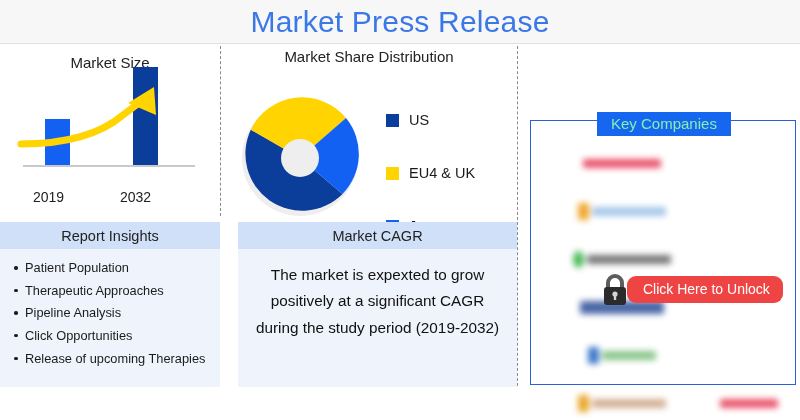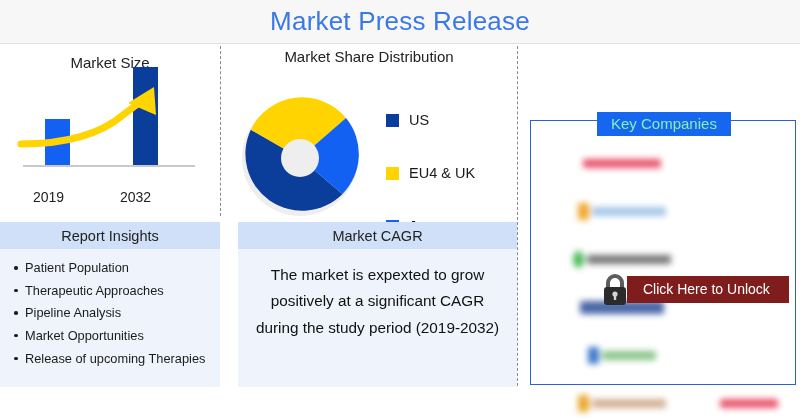--- a/index.html
+++ b/index.html
@@ -13,21 +13,21 @@
   .page{position:relative;width:800px;height:420px;box-sizing:border-box;}
 
   
   .header{
     position:absolute;left:0;top:0;width:800px;height:43px;
     background:#f7f7f7;
     border-bottom:1px solid #e2e2e2;
     display:flex;align-items:center;justify-content:center;
   }
   .header-title{
-    font-size:26px;color:#3b78e7;letter-spacing:.2px;font-weight:400;
+    font-size:30px;color:#3b78e7;letter-spacing:.2px;font-weight:400;
   }
 
   
   .vdiv{position:absolute;border-left:1px dashed #8a8a8a;width:0;}
   .vdiv-left{left:220px;top:46px;height:170px;}
   .vdiv-right{left:517px;top:46px;height:340px;}
 
   
   .panel-title{
     text-align:center;font-size:15px;color:#222;font-weight:400;
@@ -99,22 +99,22 @@
   .logo.wide{grid-column:span 2;}
 
   .unlock{
     position:absolute;left:66px;top:150px;
     display:flex;align-items:center;z-index:5;
   }
   .lock-icon{
     width:36px;height:36px;position:relative;margin-right:-6px;z-index:6;
   }
   .unlock-pill{
-    background:#7f1d1d;color:#ffffff;font-size:14px;
-    padding:5px 19px 6px 16px;white-space:nowrap;
+    background:#ef4444;color:#ffffff;font-size:14px;
+    padding:5px 13px 6px 16px;white-space:nowrap;border-radius:9px;
   }
 
   
   .report-insights{
     position:absolute;left:0;top:222px;width:220px;height:165px;
     background:#eef3fc;
   }
   .sec-head{
     background:#cfe0f8;height:27px;display:flex;align-items:center;
     justify-content:center;font-size:14.5px;color:#222;
@@ -263,21 +263,21 @@
     </div>
   </div>
   <div class="kc-badge">Key Companies</div>
 
   <div class="report-insights">
     <div class="sec-head">Report Insights</div>
     <ul class="bullets">
       <li>Patient Population</li>
       <li>Therapeutic Approaches</li>
       <li>Pipeline Analysis</li>
-      <li>Market Opportunities</li>
+      <li>Click Opportunities</li>
       <li>Release of upcoming Therapies</li>
     </ul>
   </div>
 
   <div class="market-cagr">
     <div class="sec-head">Market CAGR</div>
     <div class="cagr-body">The market is expexted to grow positively at a significant CAGR during the study period (2019-2032)</div>
   </div>
 
 

